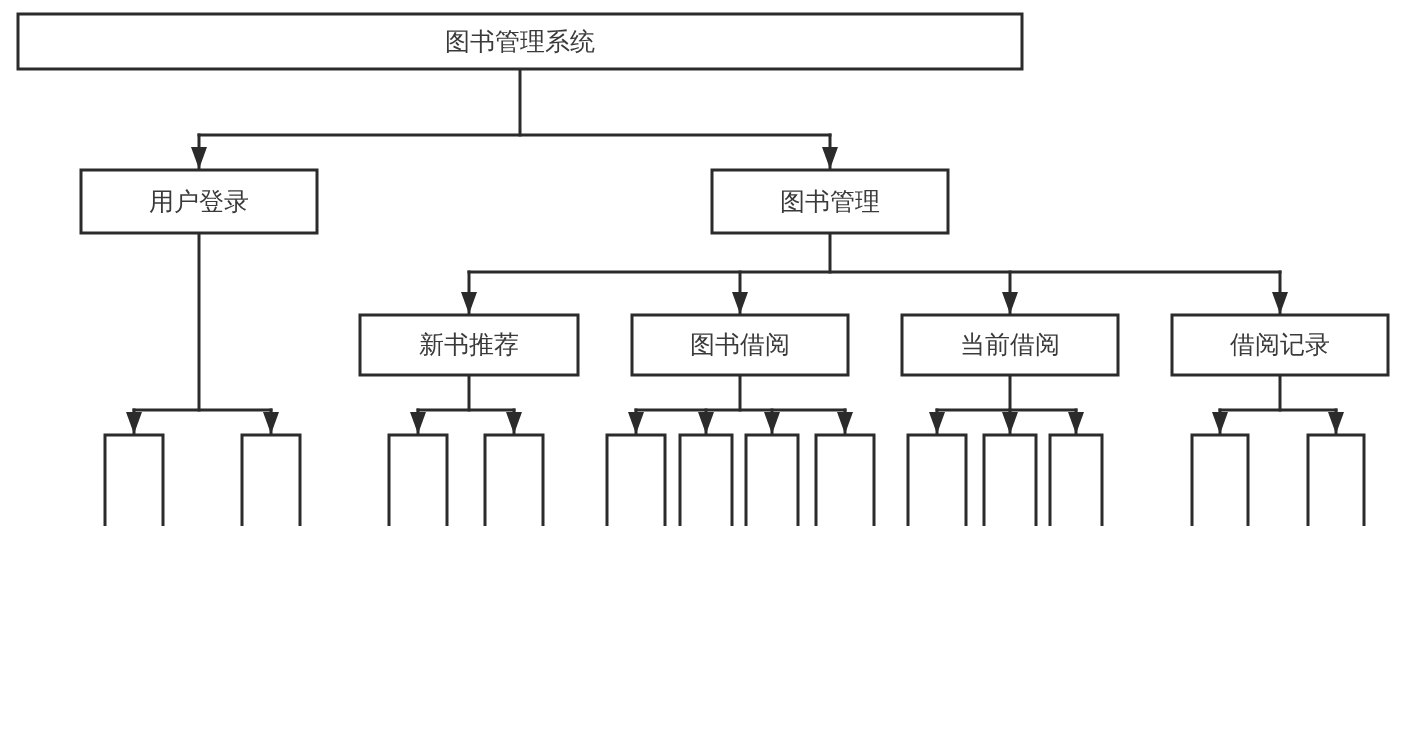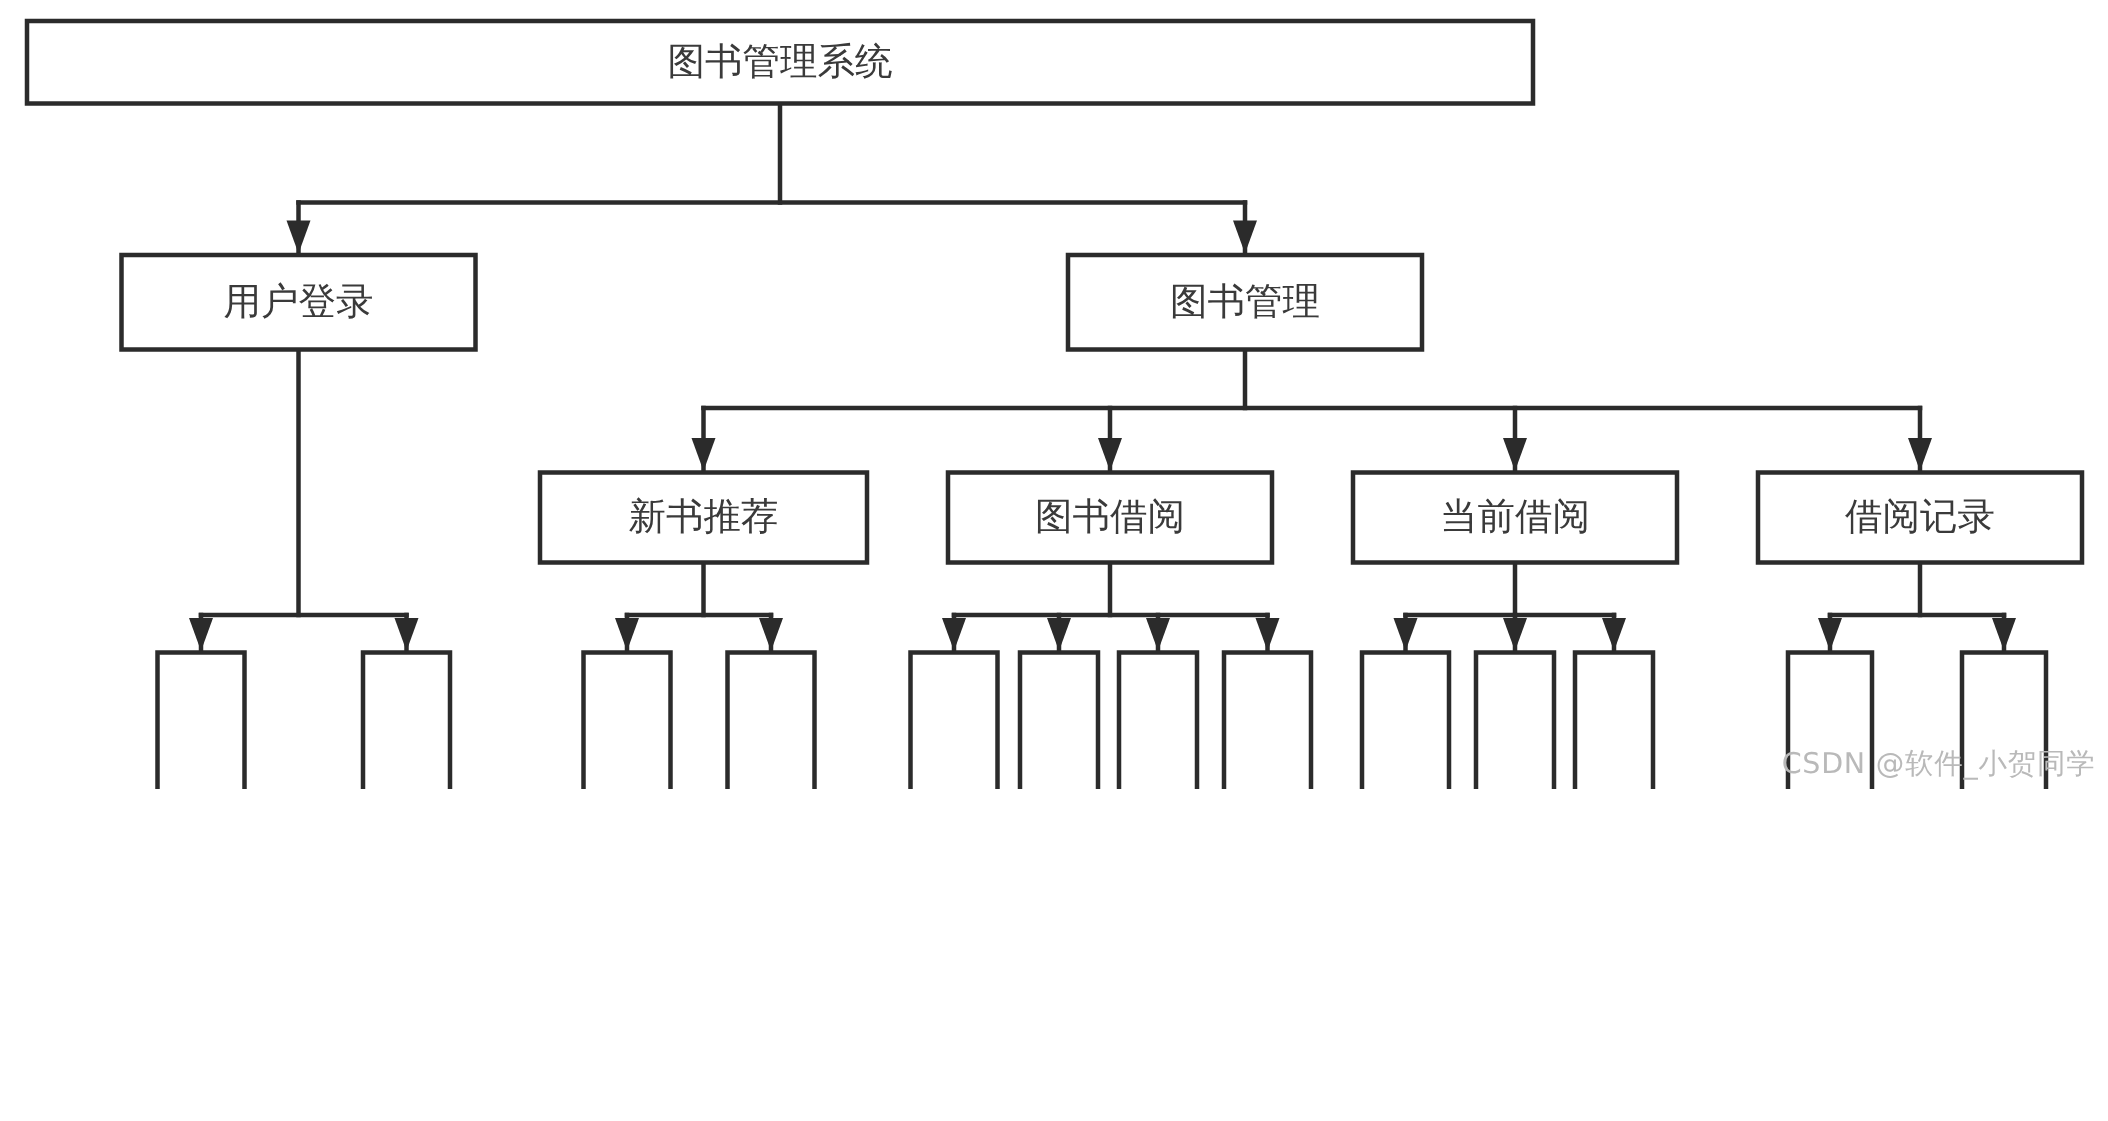--- a/index.html
+++ b/index.html
@@ -201,14 +201,13 @@
         <span>确认归还（管理员）</span>
       </div>
       <div class="node-label-v" style="left: 1192px; top: 435px; width: 56px; height: 298px;">
         <span>新增借阅记录</span>
       </div>
       <div class="node-label-v" style="left: 1308px; top: 435px; width: 56px; height: 298px;">
         <span>查询借阅记录</span>
       </div>
     </div>
 
-  <div class="watermark">CSDN @软件_小贺同学</div>
 </div>
 
 </body></html>

